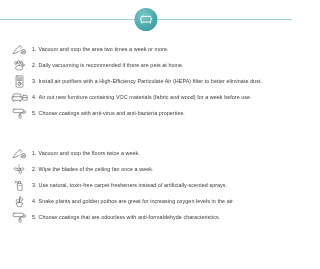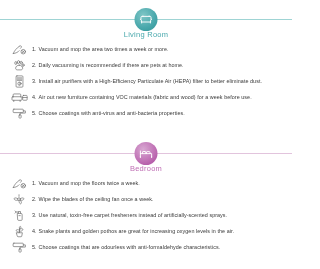--- a/index.html
+++ b/index.html
@@ -123,21 +123,20 @@
     <div class="section-header">
       <div class="divider divider-living"></div>
       <div class="badge badge-living">
         <svg width="15" height="15" viewBox="0 0 24 24" fill="none" stroke="#ffffff" stroke-width="1.5" stroke-linecap="round" stroke-linejoin="round">
           <path d="M4 11V8.5A1.5 1.5 0 0 1 5.5 7h13A1.5 1.5 0 0 1 20 8.5V11"></path>
           <path d="M3 11.5a1.6 1.6 0 0 1 1.6 1.6V16h14.8v-2.9A1.6 1.6 0 0 1 21 11.5"></path>
           <path d="M5 16v1.6M19 16v1.6"></path>
           <path d="M7 7v-.6M17 7v-.6"></path>
         </svg>
       </div>
-      <div class="section-title title-living">Living Room</div>
     </div>
 
     <ul class="tips">
       <li class="tip">
         <span class="tip-icon">
           <svg width="17" height="15" viewBox="0 0 26 24" fill="none" stroke="#6e6e6e" stroke-width="1.1" stroke-linecap="round" stroke-linejoin="round">
             <path d="M3 18.5c1.5-4 5-8.5 9.5-11.5"></path>
             <path d="M3 18.5c4.5-0.5 8-2.5 9.5-4.5"></path>
             <path d="M12.5 7c1.2-0.9 2.6-1.2 3.3-0.3.8 1 0 2.4-1.2 3.5"></path>
             <circle cx="19" cy="15.5" r="3.6"></circle>
@@ -197,33 +196,20 @@
             <rect x="12.2" y="14" width="3.4" height="5" rx="1"></rect>
           </svg>
         </span>
         <span class="tip-num">5.</span>
         <span class="tip-text">Choose coatings with anti-virus and anti-bacteria properties.</span>
       </li>
     </ul>
   </div>
 
   <div class="section section-bedroom">
-    <div class="section-header">
-      <div class="divider divider-bedroom"></div>
-      <div class="badge badge-bedroom">
-        <svg width="15" height="15" viewBox="0 0 24 24" fill="none" stroke="#ffffff" stroke-width="1.5" stroke-linecap="round" stroke-linejoin="round">
-          <path d="M3 17V8"></path>
-          <path d="M3 12.2h18V17"></path>
-          <path d="M6.4 12.2v-2.4a1 1 0 0 1 1-1h3.2a1 1 0 0 1 1 1v2.4"></path>
-          <path d="M12.8 12.2V10a1 1 0 0 1 1-1h3.6a1 1 0 0 1 1 1v2.2"></path>
-          <path d="M3 17v1.6M21 17v1.6"></path>
-        </svg>
-      </div>
-      <div class="section-title title-bedroom">Bedroom</div>
-    </div>
 
     <ul class="tips">
       <li class="tip">
         <span class="tip-icon">
           <svg width="17" height="15" viewBox="0 0 26 24" fill="none" stroke="#6e6e6e" stroke-width="1.1" stroke-linecap="round" stroke-linejoin="round">
             <path d="M3 18.5c1.5-4 5-8.5 9.5-11.5"></path>
             <path d="M3 18.5c4.5-0.5 8-2.5 9.5-4.5"></path>
             <path d="M12.5 7c1.2-0.9 2.6-1.2 3.3-0.3.8 1 0 2.4-1.2 3.5"></path>
             <circle cx="19" cy="15.5" r="3.6"></circle>
             <path d="M17.2 13.6l3.6 3.8M20.8 13.6l-3.6 3.8"></path>

